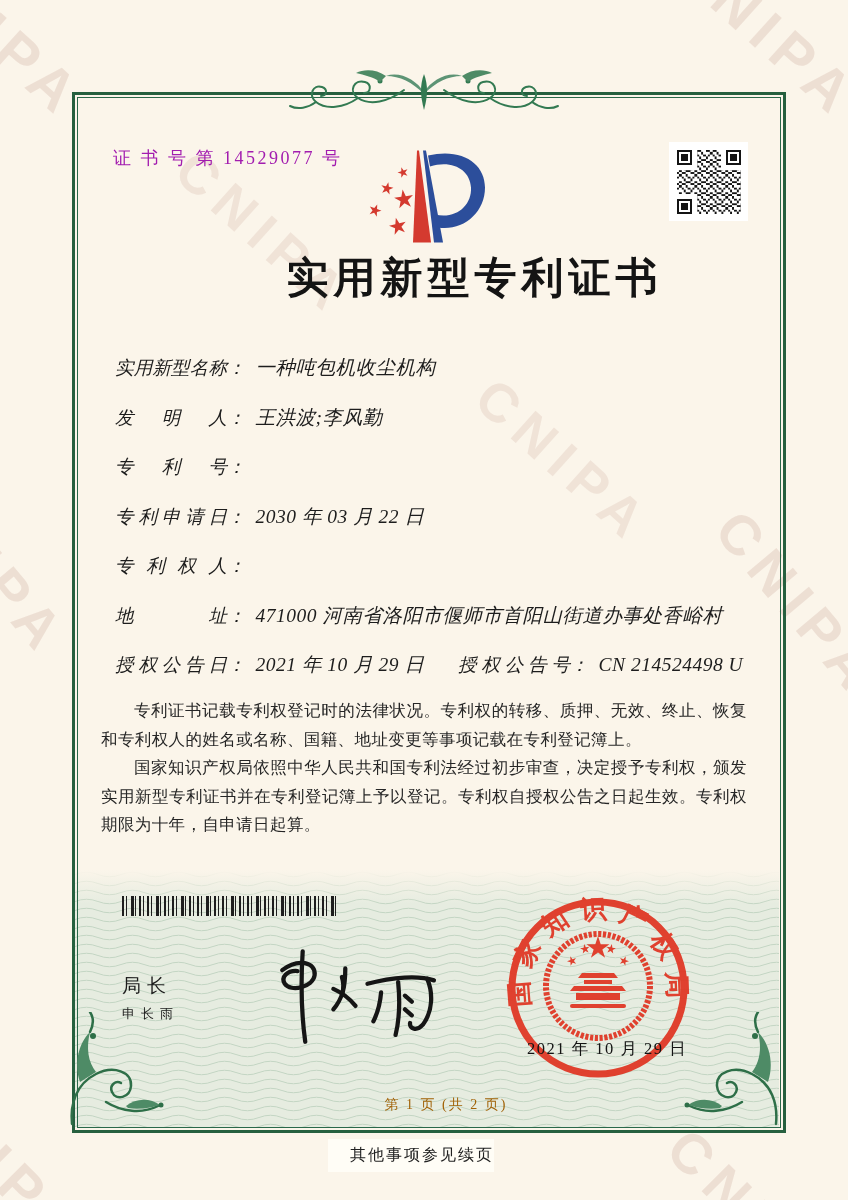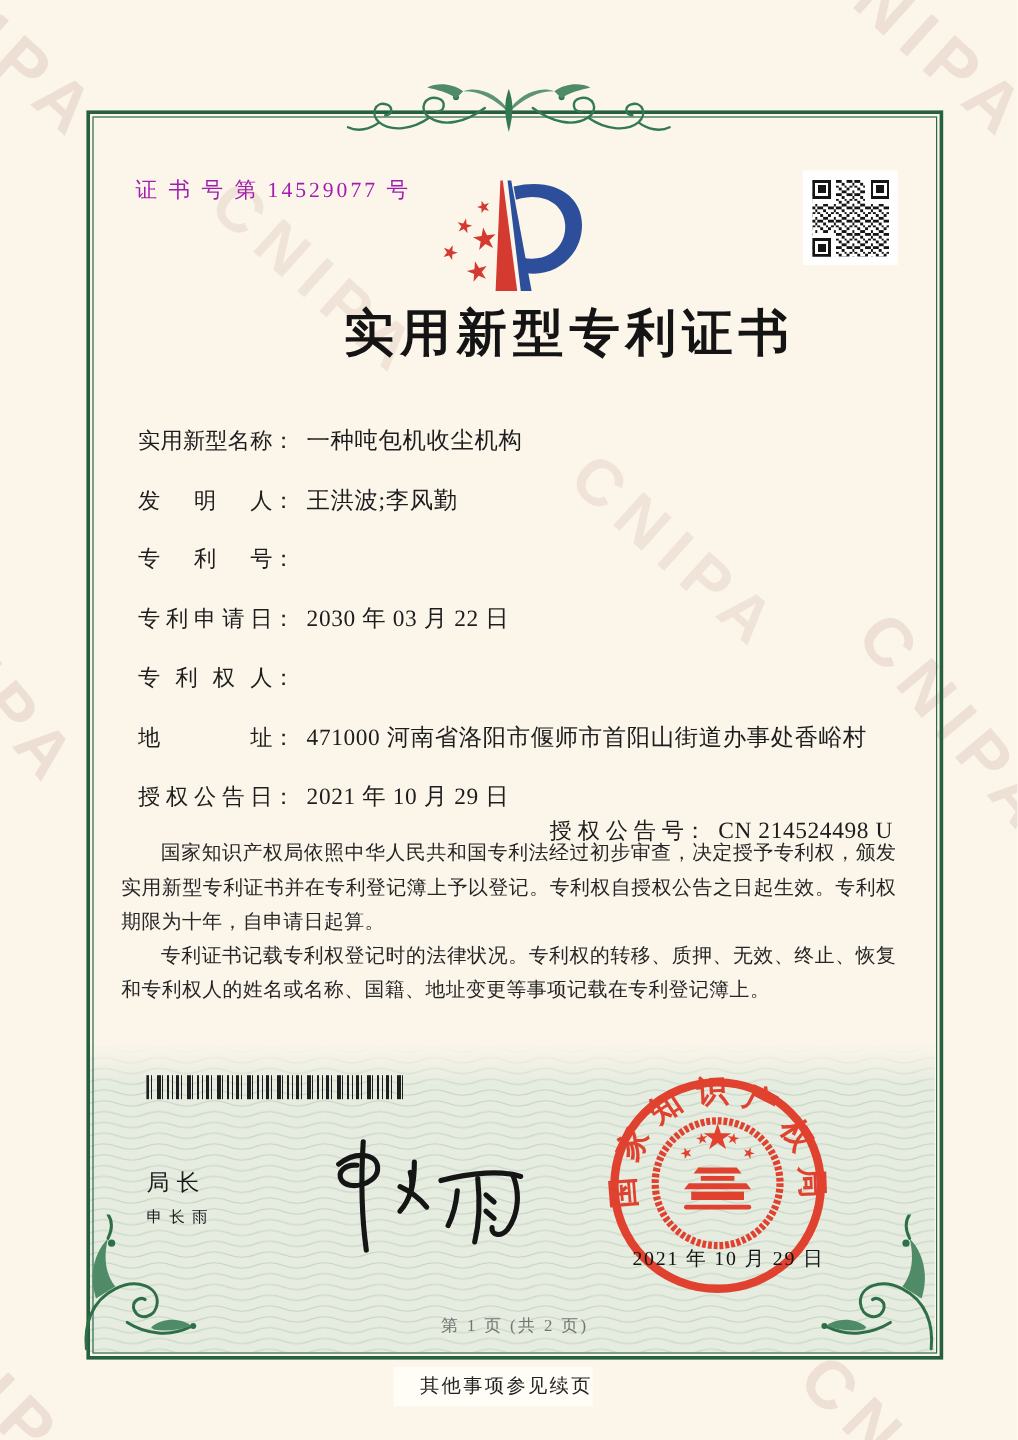--- a/index.html
+++ b/index.html
@@ -40,26 +40,26 @@
   .cert-no { position:absolute; left:113px; top:146px; font-size:18px; letter-spacing:2.5px; color:#a21caf; }
   .logo { position:absolute; left:362px; top:147px; width:124px; height:98px; }
   .qr-pad { position:absolute; left:669px; top:142px; width:79px; height:79px; background:#ffffff;
             display:flex; align-items:center; justify-content:center; }
   .qr-pad svg { width:64px; height:64px; }
 
   .title { position:absolute; left:72px; top:250px; width:805px; text-align:center;
            font-size:42px; font-weight:bold; letter-spacing:5px; color:#141414; }
 
   .fields { position:absolute; left:115px; top:356px; width:650px; color:#1d1d1d; }
-  .frow { display:flex; align-items:center; line-height:24px; margin-bottom:25.5px; position:relative; }
+  .frow { display:flex; align-items:center; line-height:24px; margin-bottom:25.5px; position:relative;font-style:italic; }
   .flabel { display:inline-block; width:112px; text-align:justify; text-align-last:justify;
             font-size:18.5px; }
   .fcolon { font-size:18.5px; }
   .fvalue { font-size:19.5px; margin-left:10px; letter-spacing:.5px; }
-  .frow.grant .g2 { position:absolute; left:343px; top:0; display:flex; align-items:baseline;margin-top:28px; }
+  .frow.grant .g2 { position:absolute; left:343px; top:0; display:flex; align-items:baseline; }
 
   .bodytext { position:absolute; left:101px; top:697px; width:646px; font-size:16.5px;
               line-height:28.5px; letter-spacing:.4px; text-align:justify; color:#262626; }
   .bodytext p { margin:0; text-indent:2em; }
 
   .barcode { position:absolute; left:122px; top:896px; width:216px; height:20px;
              background:repeating-linear-gradient(90deg,
                #1e1e1e 0 2px, transparent 2px 4px,
                #1e1e1e 4px 5px, transparent 5px 9px,
                #1e1e1e 9px 12px, transparent 12px 13px,
@@ -69,21 +69,21 @@
 
   .sig-role { position:absolute; left:122px; top:973px;  font-size:19px; letter-spacing:6px; color:#1b1b1b; }
   .sig-name { position:absolute; left:122px; top:1005px; font-size:13px; letter-spacing:6px; color:#1b1b1b; }
   .sig-script { position:absolute; left:252px; top:948px; width:190px; height:98px; }
 
   .seal { position:absolute; left:498px; top:888px; width:200px; height:200px; z-index:6; }
   .seal-date { position:absolute; left:527px; top:1038px; font-size:16.5px; letter-spacing:1.5px;
                color:#131313; z-index:7; }
 
   .page-no { position:absolute; left:72px; top:1096px; width:714px; text-align:center;
-             font-size:14px; letter-spacing:2px; color:#737373; z-index:5; }
+             font-size:14px; letter-spacing:2px; color:#a16207; z-index:5;padding-left:17px; }
 
   .note-box { position:absolute; left:328px; top:1139px; width:166px; height:33px; background:#FFFDF6;
               display:flex; align-items:center; justify-content:flex-end; z-index:5; }
   .note-box span { font-size:16px; letter-spacing:2px; color:#222; }
 </style>
 </head>
 <body>
 
 <div class="page">
 
@@ -244,22 +244,22 @@
         <span class="fvalue">2021 年 10 月 29 日</span>
         <span class="g2">
           <span class="flabel">授权公告号</span>
             <span class="fcolon">：</span>
           <span class="fvalue">CN 214524498 U</span>
         </span>
       </div>
     </div>
 
     <div class="bodytext">
+      <p>专利证书记载专利权登记时的法律状况。专利权的转移、质押、无效、终止、恢复和专利权人的姓名或名称、国籍、地址变更等事项记载在专利登记簿上。</p>
       <p>国家知识产权局依照中华人民共和国专利法经过初步审查，决定授予专利权，颁发实用新型专利证书并在专利登记簿上予以登记。专利权自授权公告之日起生效。专利权期限为十年，自申请日起算。</p>
-      <p>专利证书记载专利权登记时的法律状况。专利权的转移、质押、无效、终止、恢复和专利权人的姓名或名称、国籍、地址变更等事项记载在专利登记簿上。</p>
     </div>
 
     <div class="barcode"></div>
 
     <div class="sig-role">局长</div>
     <div class="sig-name">申长雨</div>
     <svg class="sig-script" viewBox="0 0 220 115">
       <g fill="none" stroke="#151515" stroke-width="5" stroke-linecap="round" stroke-linejoin="round">
         <path d="M58,4 C56,36 56,74 61,110"></path>
         <path d="M34,26 C52,12 74,16 72,32 C70,46 44,52 37,42 C32,34 40,26 52,27"></path>

